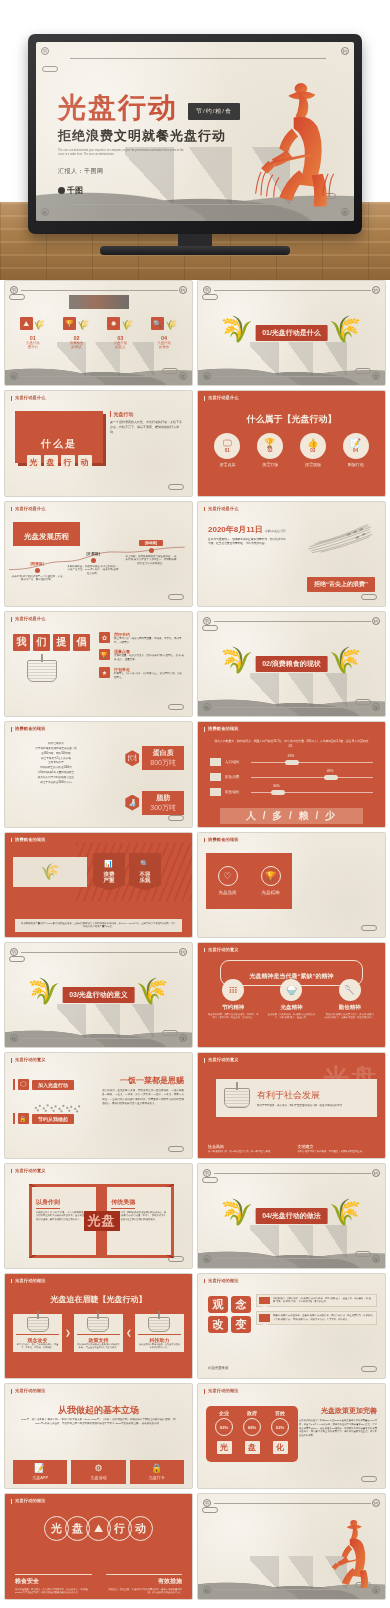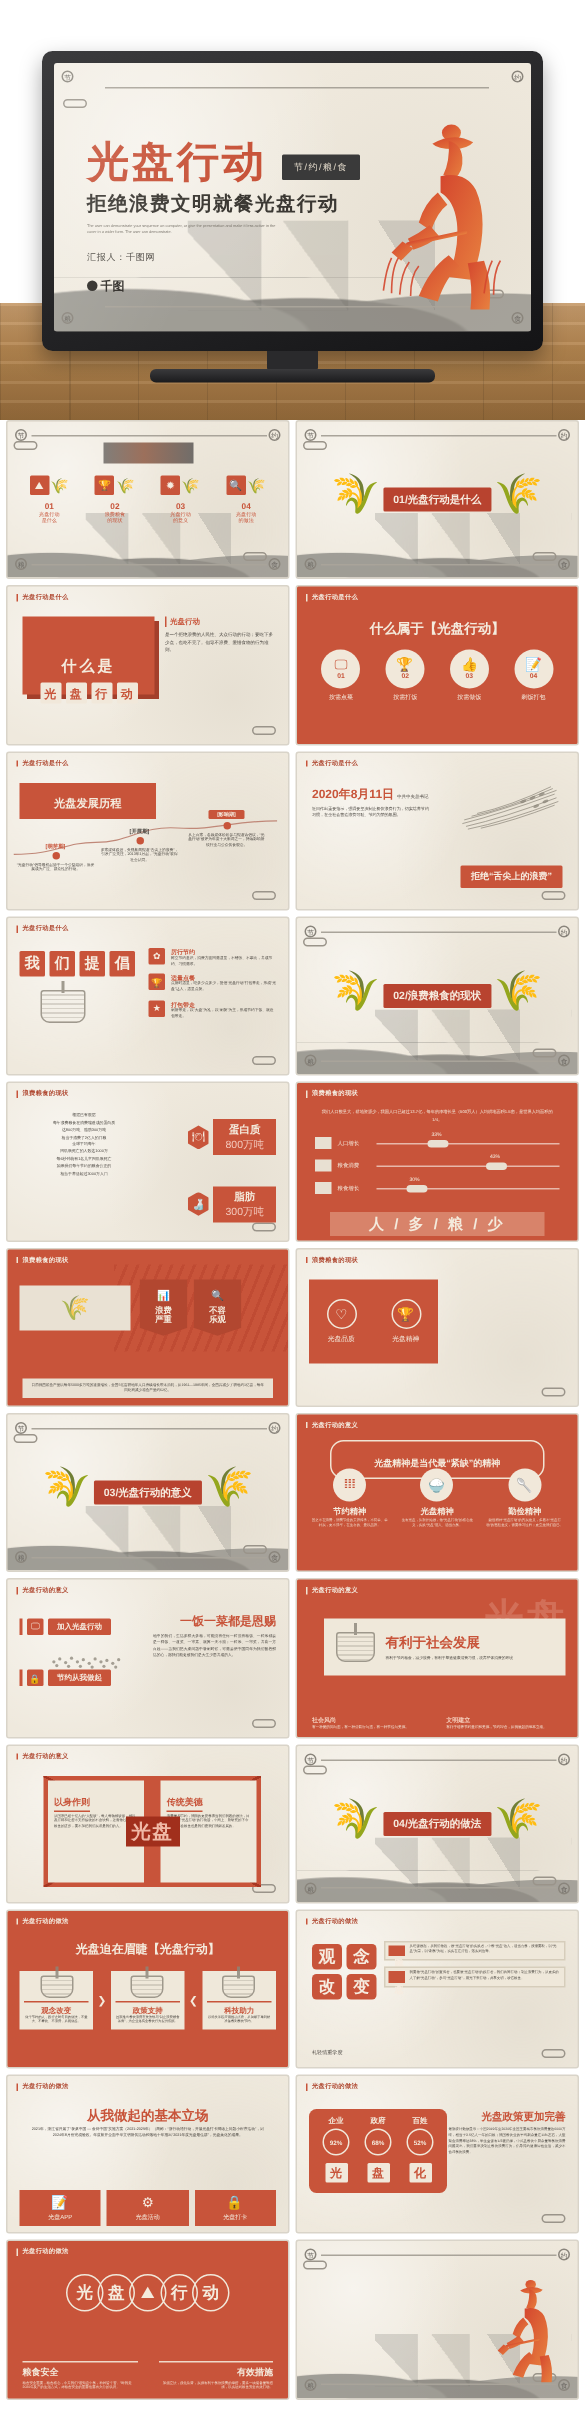--- a/index.html
+++ b/index.html
@@ -391,21 +391,21 @@
           <span style="font-size:4.5px;font-weight:bold;">04</span>
         </div>
         <div class="t-cream" style="font-size:4px;margin-top:3px;">剩饭打包</div>
       </div>
     </div>
   </div>
 
   <div class="card paper">
     <div class="slide-hdr">光盘行动是什么</div>
     <div class="scroll-deco" style="right:8px;bottom:6px;"></div>
-    <div style="position:absolute;left:8px;top:20px;background:#c8543a;padding:3px 23px;">
+    <div style="position:absolute;left:8px;top:20px;background:#c8543a;padding:3px 11px;">
       <span class="t-cream" style="font-size:7.5px;font-weight:bold;">光盘发展历程</span>
     </div>
     <svg style="position:absolute;left:4px;right:4px;top:42px;width:94%;height:32px;" viewBox="0 0 180 40" preserveAspectRatio="none">
       <path d="M0 32 C30 32 34 22 56 22 C80 22 86 8 112 10 C138 12 150 4 180 4" fill="none" stroke="#c08878" stroke-width="1"></path>
     </svg>
     <div style="position:absolute;left:6px;top:60px;width:52px;">
       <div class="t-red" style="font-size:3.6px;font-weight:bold;text-align:center;">[萌芽期]</div>
       <div style="width:5px;height:5px;border-radius:50%;background:#c8543a;margin:2px auto;"></div>
       <div class="t-dark" style="font-size:2.5px;line-height:1.5;text-align:center;">“光盘行动”倡导最初起源于一个公益组织，后发展成为广泛、群众性的行动。</div>
     </div>
@@ -707,21 +707,21 @@
   </div>
 
   <div class="card red">
     <div class="slide-hdr">光盘行动的意义</div>
     <div style="position:absolute;right:6px;top:8px;font-size:26px;font-weight:bold;color:rgba(255,240,225,.18);letter-spacing:2px;">光盘</div>
     <div style="position:absolute;left:18px;right:8px;top:26px;height:38px;background:#efe8da;display:flex;align-items:center;gap:7px;padding:0 8px;">
       <div>
           <div class="basket" style="width:26px;height:20px;"></div>
         </div>
       <div>
-        <div class="t-red" style="font-size:9px;font-weight:bold;">有利于社会发展</div>
+        <div class="t-red" style="font-size:9px;font-weight:normal;">有利于社会发展</div>
         <div class="t-dark" style="font-size:2.5px;line-height:1.5;margin-top:2px;">有利于节约粮食，减少浪费，有利于塑造健康消费习惯，改善整体消费的环境</div>
       </div>
     </div>
     <div style="position:absolute;left:10px;right:10px;bottom:4px;display:flex;gap:12px;">
       <div style="flex:1;">
         <div style="color:#f6d0be;font-size:4px;font-weight:bold;">社会风尚</div>
         <div class="t-cream" style="font-size:2.4px;line-height:1.5;margin-top:1px;">有一种爱的同与态，有一种公益行与态，有一种节俭与美德。</div>
       </div>
       <div style="flex:1;">
         <div style="color:#f6d0be;font-size:4px;font-weight:bold;">文明建立</div>

